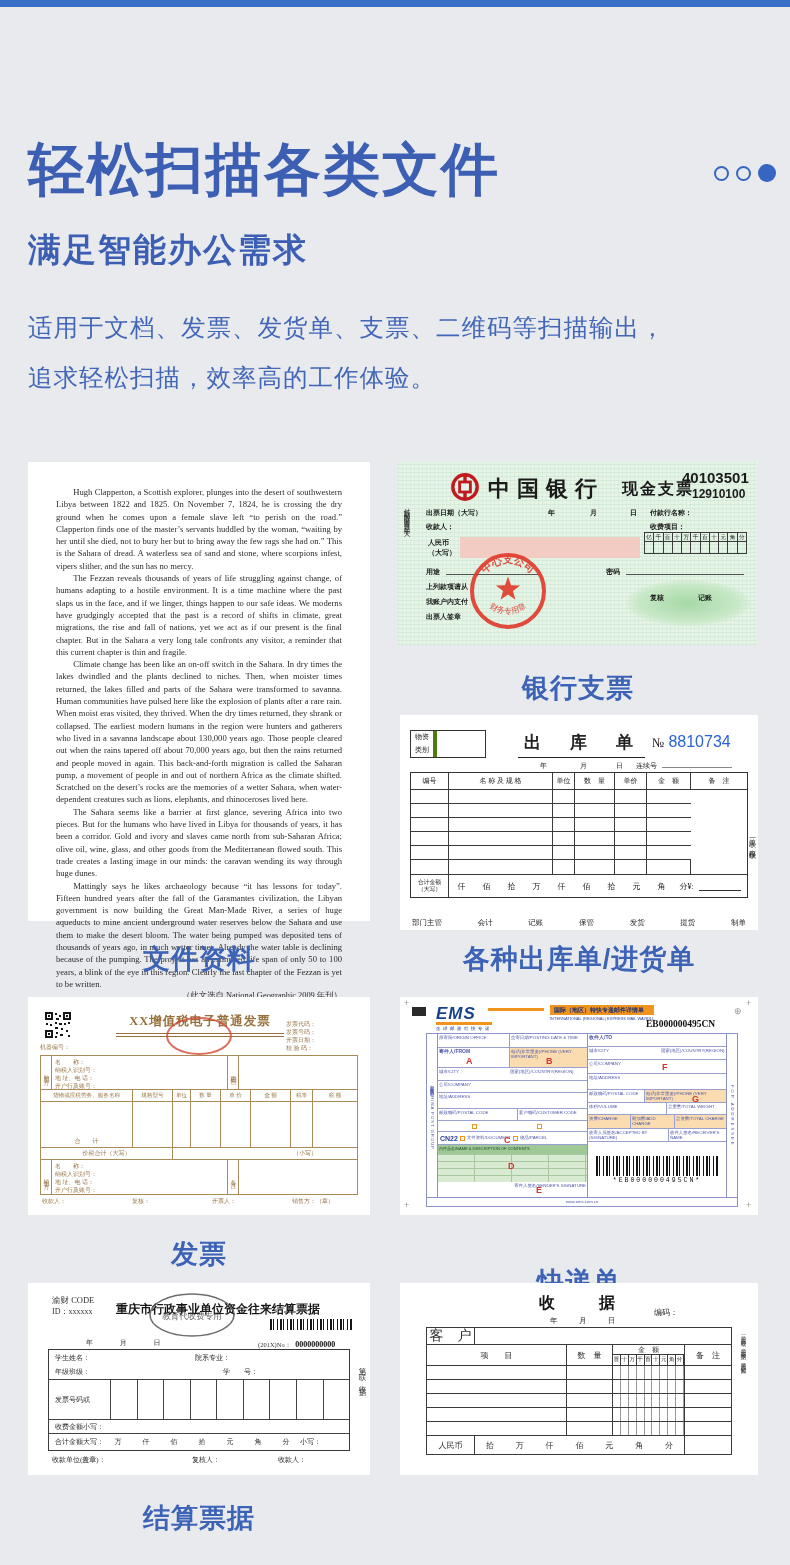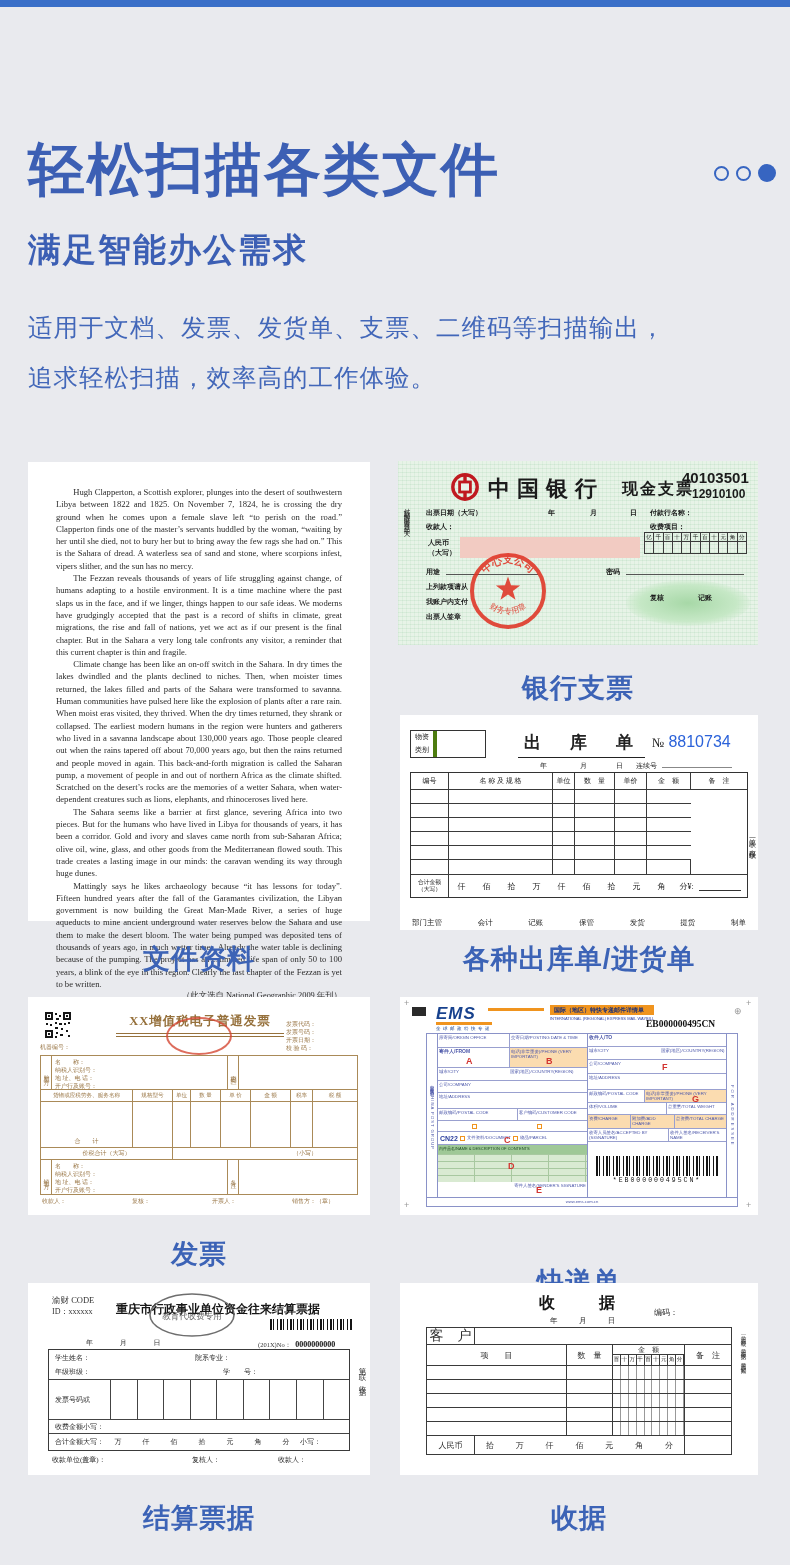--- a/index.html
+++ b/index.html
@@ -697,14 +697,13 @@
             <span style="font-size:8px;">佰</span>
             <span style="font-size:8px;">元</span>
             <span style="font-size:8px;">角</span>
             <span style="font-size:8px;">分</span>
           </div>
         <div style="flex:1;"></div>
       </div>
     </div>
     <div class="vtext" style="left:340px;top:48px;font-size:5.6px;letter-spacing:1px;color:#333;">第一联（存根）　第二联（收据）　第三联（记账）</div>
   </div>
-  <div class="cap" style="left:400px;top:1500px;width:358px;">收据</div>
 </div>
 
 </body></html>

